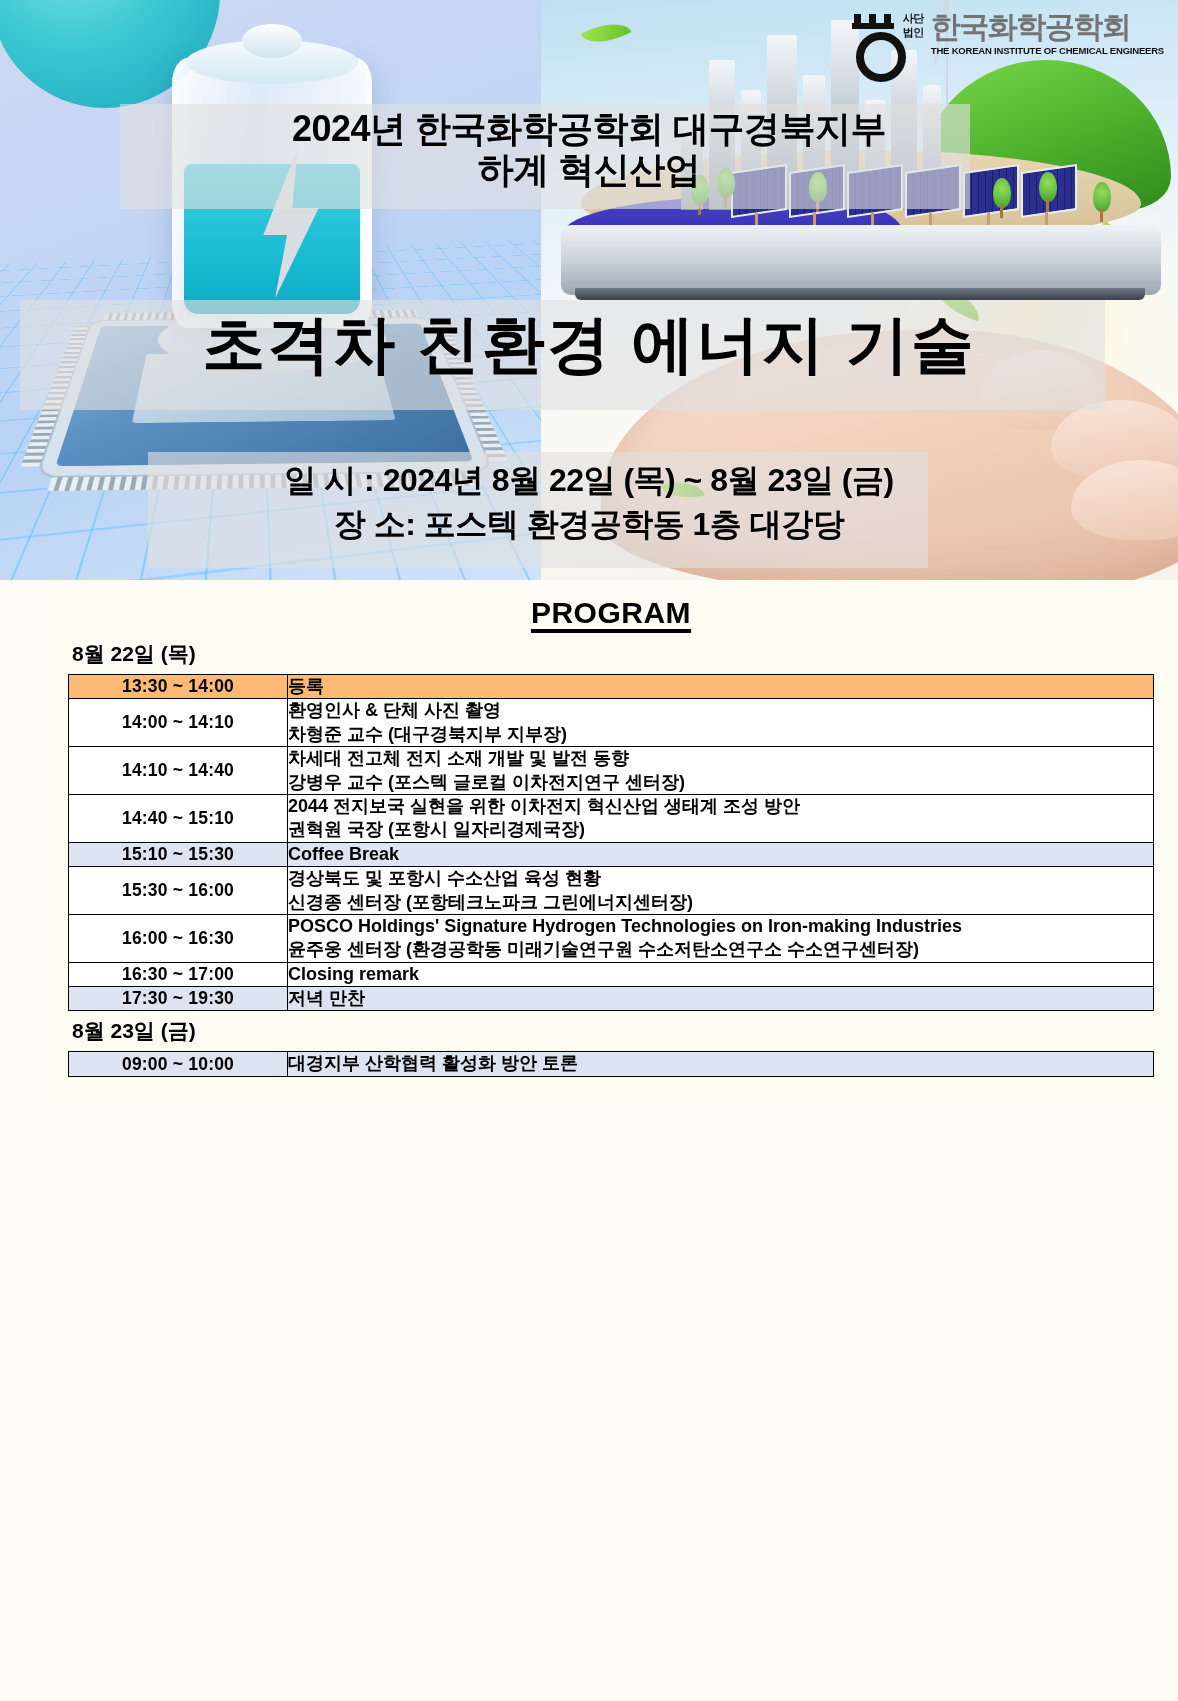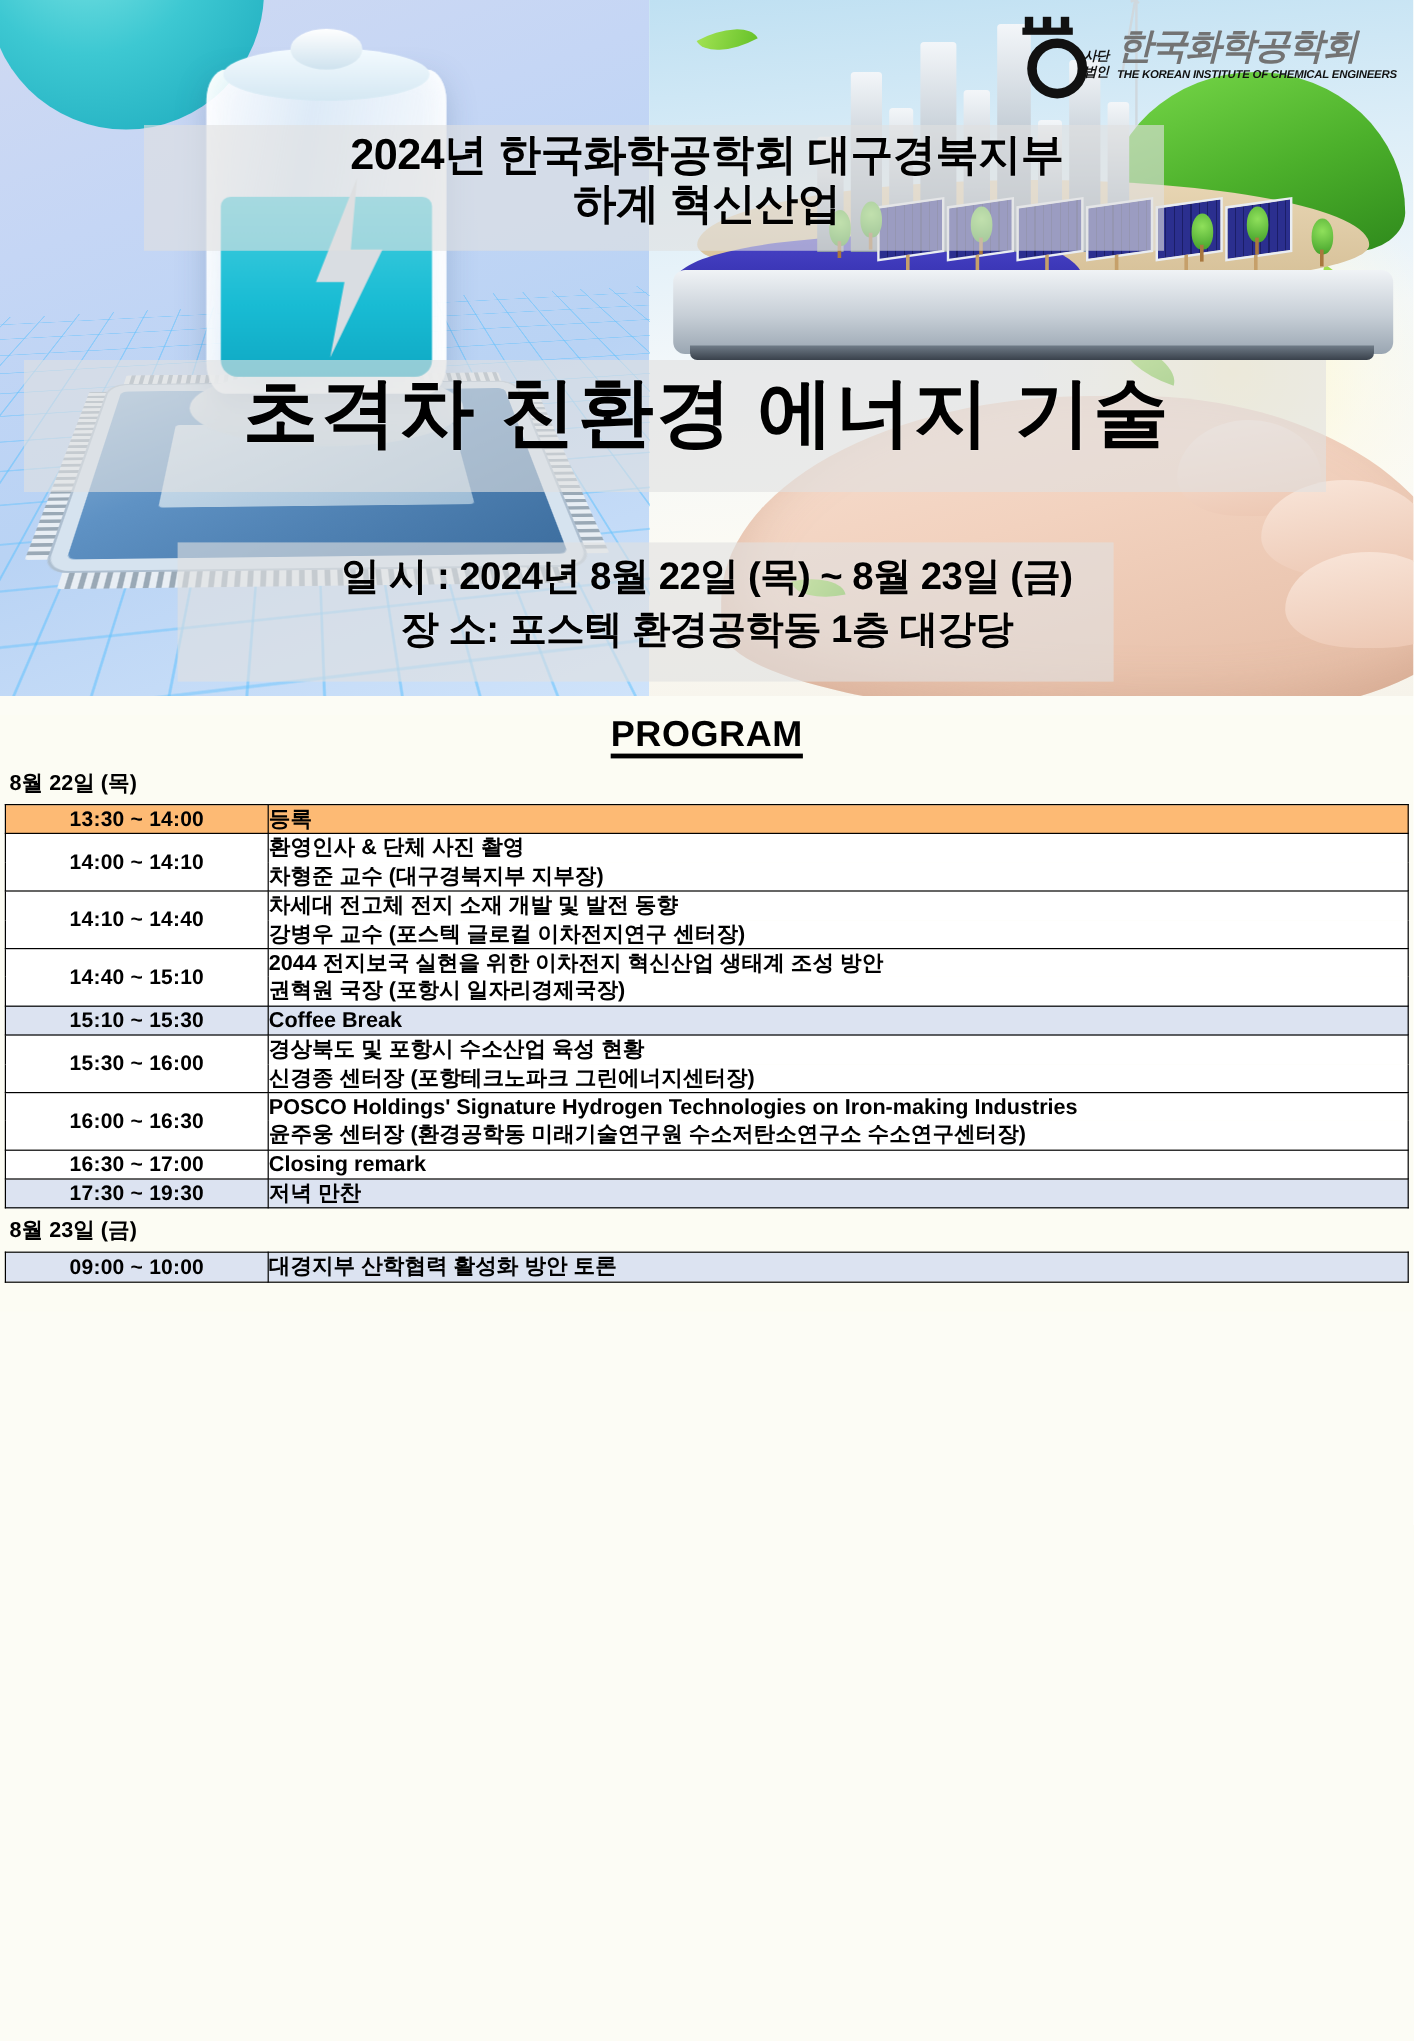--- a/index.html
+++ b/index.html
@@ -269,23 +269,22 @@
     left: 0; top: 458px;
     font-size: 32px;
     line-height: 1.38;
   }
 
   
   .logo {
     position: absolute;
     right: 14px; top: 12px;
     display: flex;
-    align-items: flex-end;
+    align-items: flex-start;
     gap: 7px;
-    font-style: italic;
   }
   .logo-mark {
     position: relative;
     width: 46px; height: 56px;
   }
   .logo-mark .crown {
     position: absolute; left: 2px; top: 2px;
     width: 42px; height: 15px;
     background:
       linear-gradient(#111,#111) 0 9px/42px 6px no-repeat,
@@ -308,35 +307,36 @@
     letter-spacing: -1.5px; line-height: 1;
   }
   .logo-en {
     font-size: 9.5px; font-weight: 700; color: #111;
     letter-spacing: -0.2px; margin-top: 3px;
   }
 
   
   .content {
     position: relative;
-    padding: 0 4px;
+    padding: 0 24px;
     background: #fcfcf3;
+    margin-left: 44px;
   }
   .program-title {
     text-align: center;
     font-size: 30px;
     font-weight: 700;
     text-decoration: underline;
     text-underline-offset: 6px;
     text-decoration-thickness: 4px;
     margin: 16px 0 10px 0;
     letter-spacing: 0.5px;
   }
   .day-label {
-    font-size: 18px;
+    font-size: 21px;
     font-weight: 700;
     margin: 6px 0 6px 4px;
   }
   table.schedule {
     width: 100%;
     border-collapse: collapse;
     table-layout: fixed;
     font-size: 18px;
   }
   table.schedule td {

